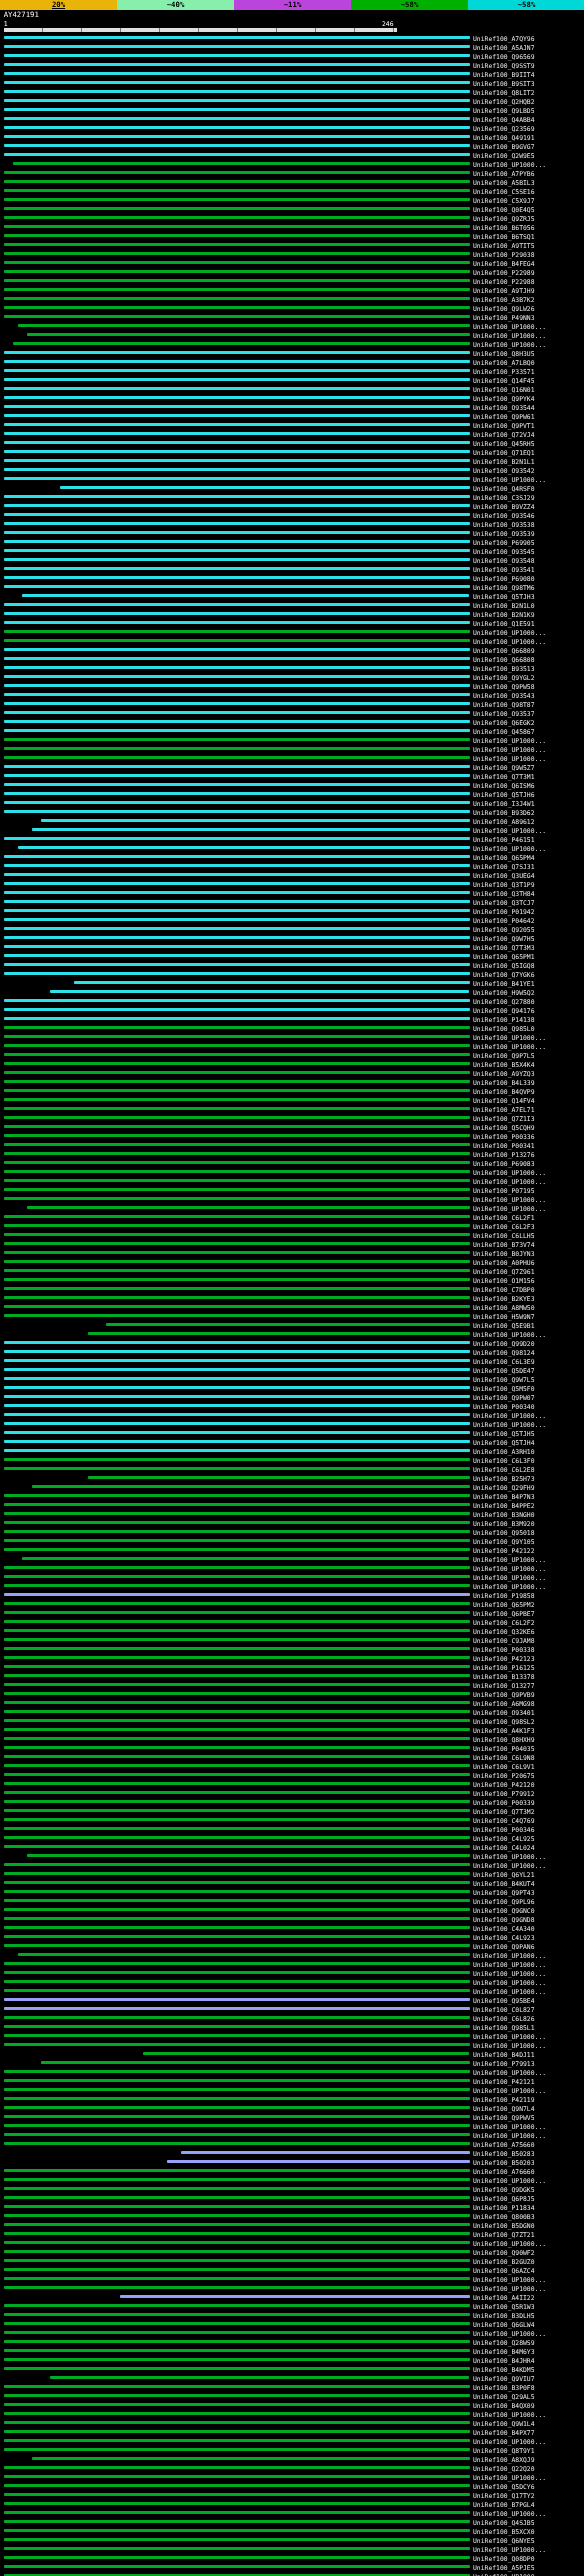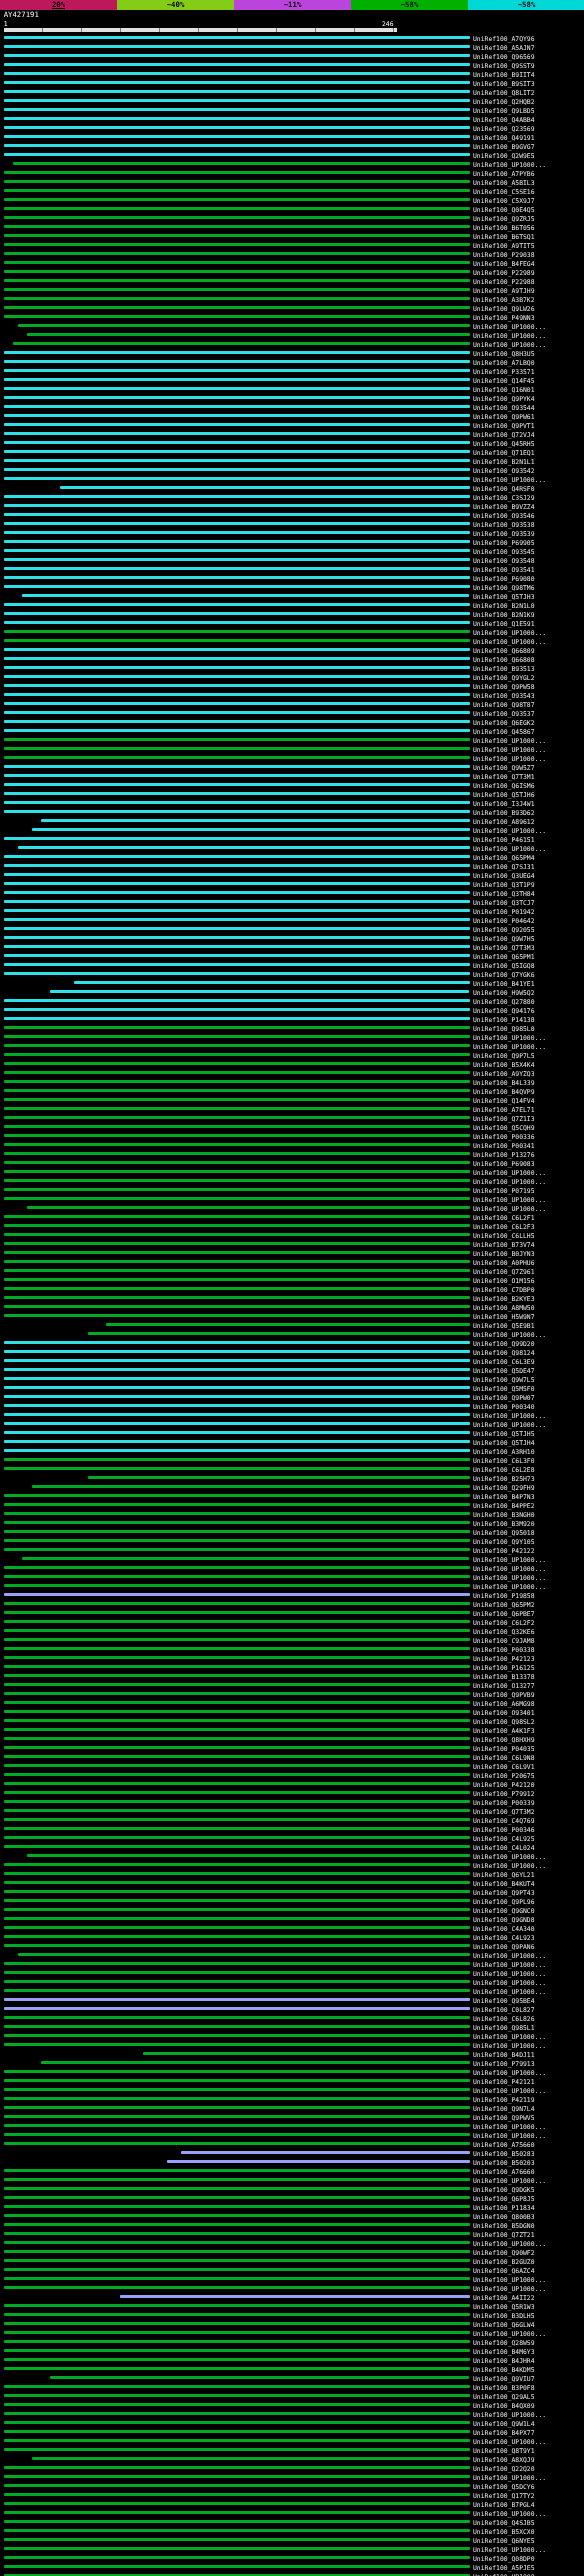--- a/index.html
+++ b/index.html
@@ -19,24 +19,24 @@
   .hit-label{position:absolute;left:473px;top:0.9px;font-size:6.4px;color:#e8e8e8;white-space:nowrap;}
   .footer{display:flex;justify-content:space-between;color:#fff;font-size:7.3px;
     padding:2.7px 12.8px 0 3.7px;}
 </style>
 </head>
 <body>
 
 <div>
 
   <div class="scalebar" id="scalebar">
-      <div class="seg" style="background: #be185d; text-decoration: underline;">
+      <div class="seg" style="background: #eab308; text-decoration: underline;">
         <span>20%</span>
       </div>
-      <div class="seg" style="background: #84cc16;">
+      <div class="seg" style="background: #86efac;">
         <span>~40%</span>
       </div>
       <div class="seg" style="background: rgb(187, 68, 221);">
         <span>~11%</span>
       </div>
       <div class="seg" style="background: rgb(0, 176, 0);">
         <span>~58%</span>
       </div>
       <div class="seg" style="background: rgb(0, 216, 216);">
         <span>~58%</span>

